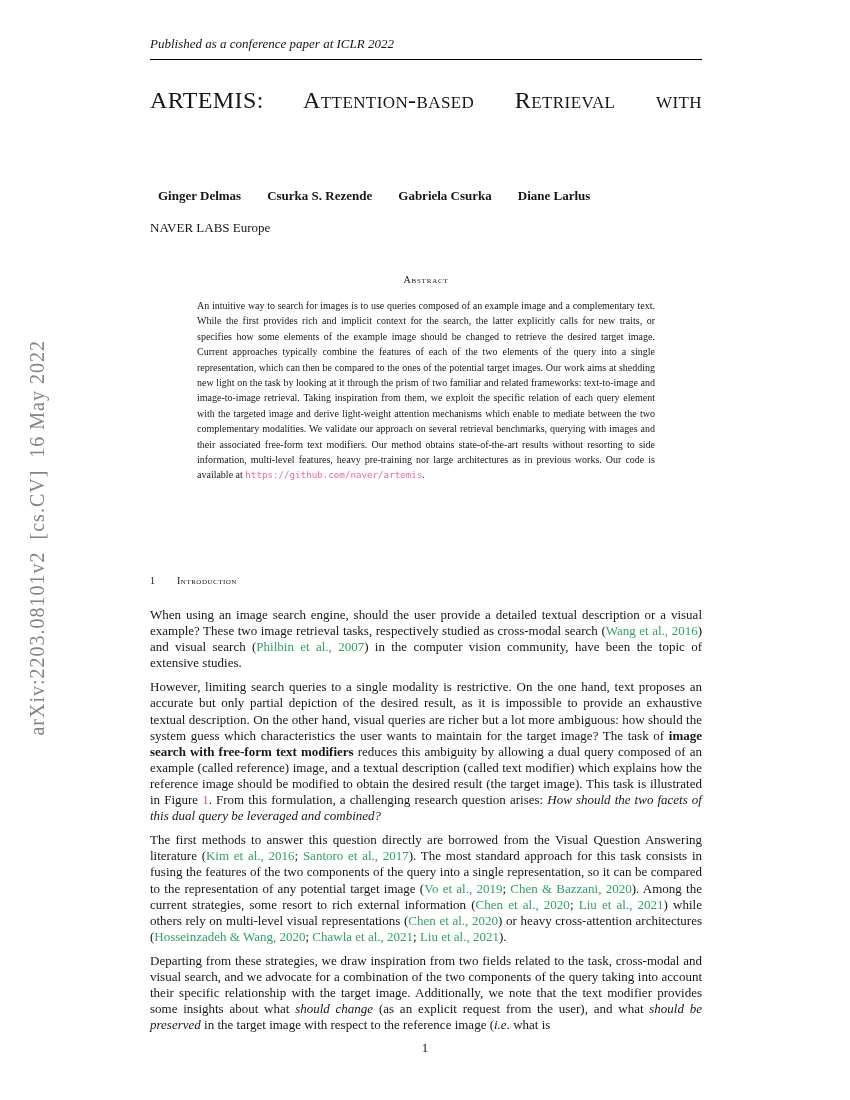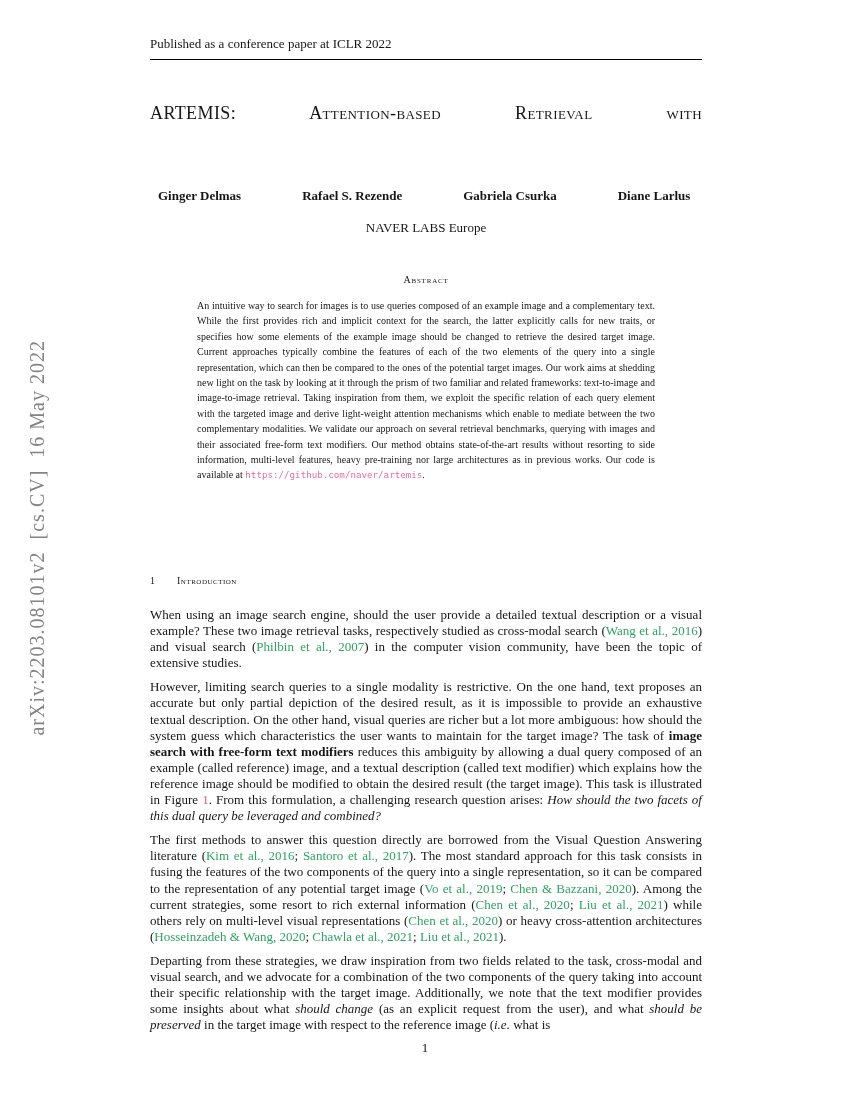--- a/index.html
+++ b/index.html
@@ -13,58 +13,59 @@
     overflow: hidden;
   }
   .page { position: relative; width: 850px; height: 1100px; }
 
   
   .header {
     position: absolute; left: 150px; top: 36px; width: 552px;
     font-size: 13px;
     border-bottom: 1.2px solid #000;
     padding-bottom: 7px;
+    font-style: italic;
   }
 
   
   .arxiv-wrap {
     position: absolute; left: 22px; top: 268px; height: 540px; width: 30px;
     display: flex; align-items: center; justify-content: center;
   }
   .arxiv {
     writing-mode: vertical-rl;
     transform: rotate(180deg);
     white-space: pre;
     font-size: 20px;
     letter-spacing: 1px;
     color: var(--arxiv, #848484);
   }
 
   
   .title {
-    position: absolute; left: 150px; top: 98px; width: 552px;
+    position: absolute; left: 150px; top: 85px; width: 552px;
     margin: 0;
-    font-size: 18px; font-weight: normal;
+    font-size: 24px; font-weight: normal;
     font-variant: small-caps;
     letter-spacing: 0.4px;
     line-height: 31px;
   }
   .title-line1 { display: block; text-align: justify; text-align-last: justify; }
   .title-line2 { display: block; }
 
   
   .authors {
     position: absolute; left: 158px; top: 188px; width: 552px;
-    display: flex; gap: 61px;
+    display: flex; gap: 26px;
     font-weight: bold; font-size: 13px;
   }
 
   .affiliation {
     position: absolute; left: 150px; top: 220px; width: 552px;
-    text-align: center; font-size: 13px;
+    font-size: 13px;
   }
 
   
   .abstract { position: absolute; left: 150px; top: 274px; width: 552px; }
   .abstract-heading {
     text-align: center;
     font-variant: small-caps;
     font-size: 10px;
     letter-spacing: 0.8px;
     margin-bottom: 13px;
@@ -114,21 +115,21 @@
   <div class="arxiv-wrap">
     <span class="arxiv">arXiv:2203.08101v2  [cs.CV]  16 May 2022</span>
   </div>
 
   <h1 class="title">
     <span class="title-line1">ARTEMIS: Attention-based Retrieval with</span>
   </h1>
 
   <div class="authors">
     <span class="author">Ginger Delmas</span>
-    <span class="author">Rafael S. Rezende</span>
+    <span class="author">Csurka S. Rezende</span>
     <span class="author">Gabriela Csurka</span>
     <span class="author">Diane Larlus</span>
   </div>
 
   <div class="affiliation">NAVER LABS Europe</div>
 
   <section class="abstract">
     <div class="abstract-heading">Abstract</div>
     <p class="abstract-body"><span>An intuitive way to search for images is to use queries composed of an example image and a complementary text. While the first provides rich and implicit context for the search, the latter explicitly calls for new traits, or specifies how some elements of the example image should be changed to retrieve the desired target image. Current approaches typically combine the features of each of the two elements of the query into a single representation, which can then be compared to the ones of the potential target images. Our work aims at shedding new light on the task by looking at it through the prism of two familiar and related frameworks: text-to-image and image-to-image retrieval. Taking inspiration from them, we exploit the specific relation of each query element with the targeted image and derive light-weight attention mechanisms which enable to mediate between the two complementary modalities. We validate our approach on several retrieval benchmarks, querying with images and their associated free-form text modifiers. Our method obtains state-of-the-art results without resorting to side information, multi-level features, heavy pre-training nor large architectures as in previous works. Our code is available at </span><span class="run-url">https://github.com/naver/artemis</span><span>.</span></p>
   </section>

